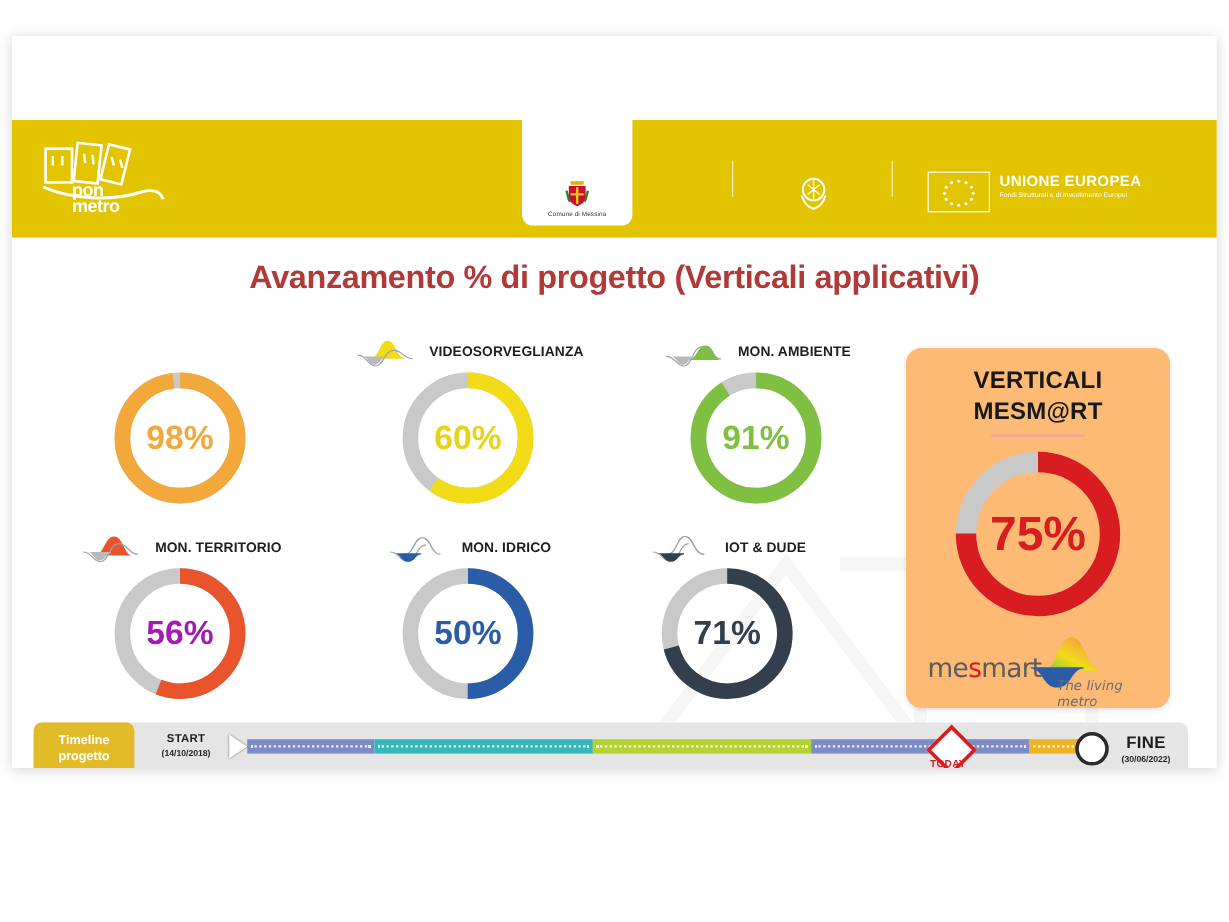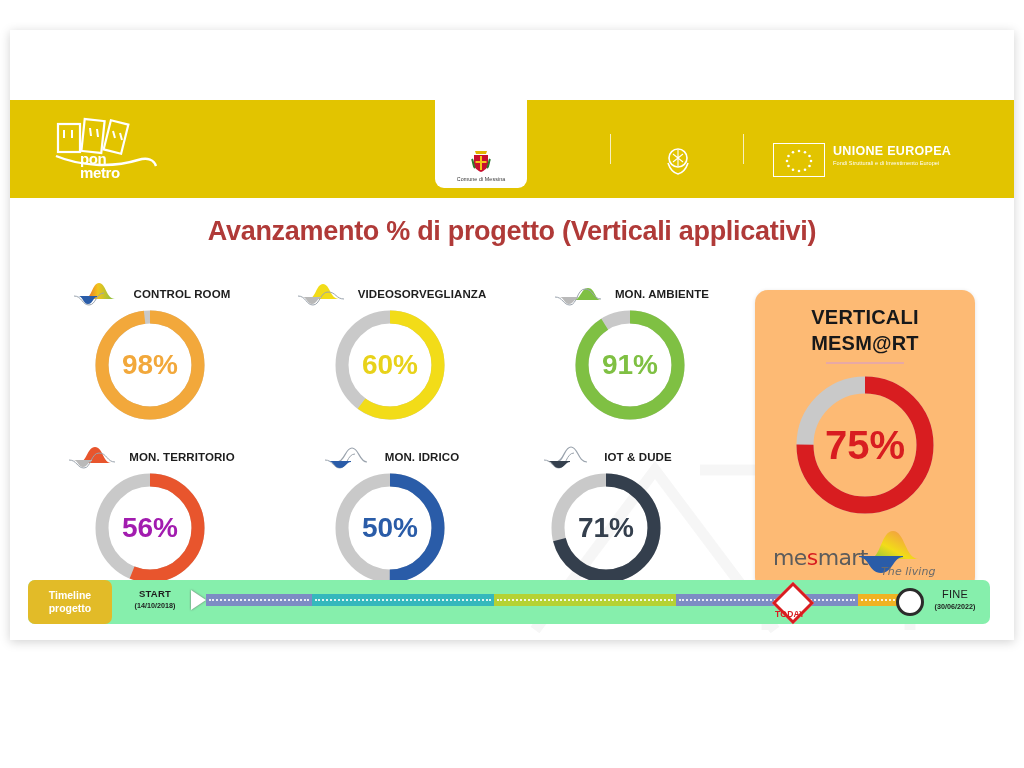--- a/index.html
+++ b/index.html
@@ -22,21 +22,21 @@
   }
   .hdr-white-tab{
     position:absolute;left:425px;top:0;width:92px;height:88px;
     background:#fff;border-radius:0 0 9px 9px;
     display:flex;flex-direction:column;align-items:center;justify-content:flex-end;
     padding-bottom:6px;box-sizing:border-box;
   }
   .crest{width:20px;height:26px;margin-bottom:3px;}
   .crest-cap{font-size:5.3px;color:#333;letter-spacing:.1px;white-space:nowrap;}
 
-  .ponmetro{position:absolute;left:40px;top:16px;width:120px;height:72px;}
+  .ponmetro{position:absolute;left:20px;top:16px;width:120px;height:72px;}
   .pm-text{
     position:absolute;left:30px;top:36px;color:#fff;font-weight:bold;
     font-size:15px;line-height:14px;letter-spacing:-.4px;
   }
 
   .hdr-sep{position:absolute;top:34px;width:1px;height:30px;background:rgba(255,255,255,.75);}
   .rep-emblem{position:absolute;left:652px;top:43px;width:32px;height:34px;}
   .eu-flag{
     position:absolute;left:763px;top:43px;width:52px;height:34px;
     border:1px solid #fff;box-sizing:border-box;
@@ -101,34 +101,34 @@
     letter-spacing:-.6px;font-family:"DejaVu Sans", sans-serif;
   }
   .mes-s{color:#D81D20;}
   .mes-tag{
     position:absolute;left:118px;top:38px;font-size:11px;color:#6b6b6b;
     font-style:italic;font-family:"DejaVu Sans", sans-serif;letter-spacing:.1px;
   }
 
   
   .timeline{
-    position:absolute;left:18px;top:550px;width:962px;height:44px;
-    background:#86efac;border-radius:7px;
+    position:absolute;left:18px;top:572px;width:962px;height:44px;
+    background:#e5e5e5;border-radius:7px;
   }
   .tl-badge{
     position:absolute;left:0;top:0;width:84px;height:44px;
     background:#E2BB28;border-radius:7px;
     display:flex;flex-direction:column;align-items:center;justify-content:center;
     color:#fff;font-weight:bold;font-size:10.5px;line-height:13px;
   }
   .tl-start{position:absolute;left:90px;top:8px;width:74px;text-align:center;}
   .tl-start-t{font-size:9.5px;font-weight:bold;color:#1d1d1d;letter-spacing:.2px;}
   .tl-start-d{font-size:7.2px;font-weight:bold;color:#1d1d1d;margin-top:2px;}
   .tl-end{position:absolute;left:892px;top:8px;width:70px;text-align:center;}
-  .tl-end-t{font-size:11px;font-weight:normal;color:#1d1d1d;letter-spacing:.2px;}
+  .tl-end-t{font-size:14px;font-weight:bold;color:#1d1d1d;letter-spacing:.2px;}
   .tl-end-d{font-size:7.2px;font-weight:bold;color:#1d1d1d;margin-top:2px;}
   .tl-arrow{
     position:absolute;left:163px;top:10px;width:0;height:0;
     border-top:10px solid transparent;border-bottom:10px solid transparent;
     border-left:15px solid #fff;
     filter:drop-shadow(0 0 .8px #6b6b6b);
   }
   .tl-track{position:absolute;left:178px;top:14px;width:700px;height:12px;}
   .tl-seg{position:absolute;top:0;height:12px;}
   .tl-seg::after{
@@ -227,35 +227,20 @@
     <g fill="none" stroke="#EFEFEF" stroke-width="11">
       <path d="M30 205 L150 45 L270 205"></path>
       <path d="M195 45 H330 M262 45 V205"></path>
       <path d="M355 45 H455 M405 45 V205"></path>
     </g>
   </svg>
 
   <div class="donut-grid">
 
     <div class="donut-cell" style="left:8px;top:0">
-      <div class="dc-head">
-        <svg class="dc-ico" viewBox="0 0 58 30">
-          <defs>
-              <linearGradient id="gA" x1="0" x2="1">
-                <stop offset="0" stop-color="#E8552D"></stop>
-                <stop offset=".45" stop-color="#F2C41B"></stop>
-                <stop offset="1" stop-color="#7FC043"></stop>
-              </linearGradient>
-            </defs>
-          <path d="M14 20 C22 20 22 4 29 4 C36 4 36 20 45 20 Z" fill="url(#gA)"></path>
-          <path d="M4 17 C12 17 12 26 19 26 C26 26 26 14 34 14" fill="none" stroke="#9aa3ad" stroke-width="1"></path>
-          <path d="M8 17 C13 17 13 25 18 25 C23 25 23 18 27 18 L27 17 Z" fill="#2A5CA8"></path>
-        </svg>
-        <span class="dc-label">CONTROL ROOM</span>
-      </div>
       <div class="dc-ring">
         <div class="ringwrap">
           <svg width="120" height="120" viewBox="0 0 120 120">
             <circle cx="60" cy="60" r="48" fill="none" stroke="#C9C9C9" stroke-width="13"></circle>
             <circle cx="60" cy="60" r="48" fill="none" stroke="#F2A83B" stroke-width="13" stroke-dasharray="295.6 301.6" transform="rotate(-90 60 60)"></circle>
           </svg>
           <div class="dc-val" style="color:#F2A83B">98%</div>
         </div>
       </div>
     </div>

